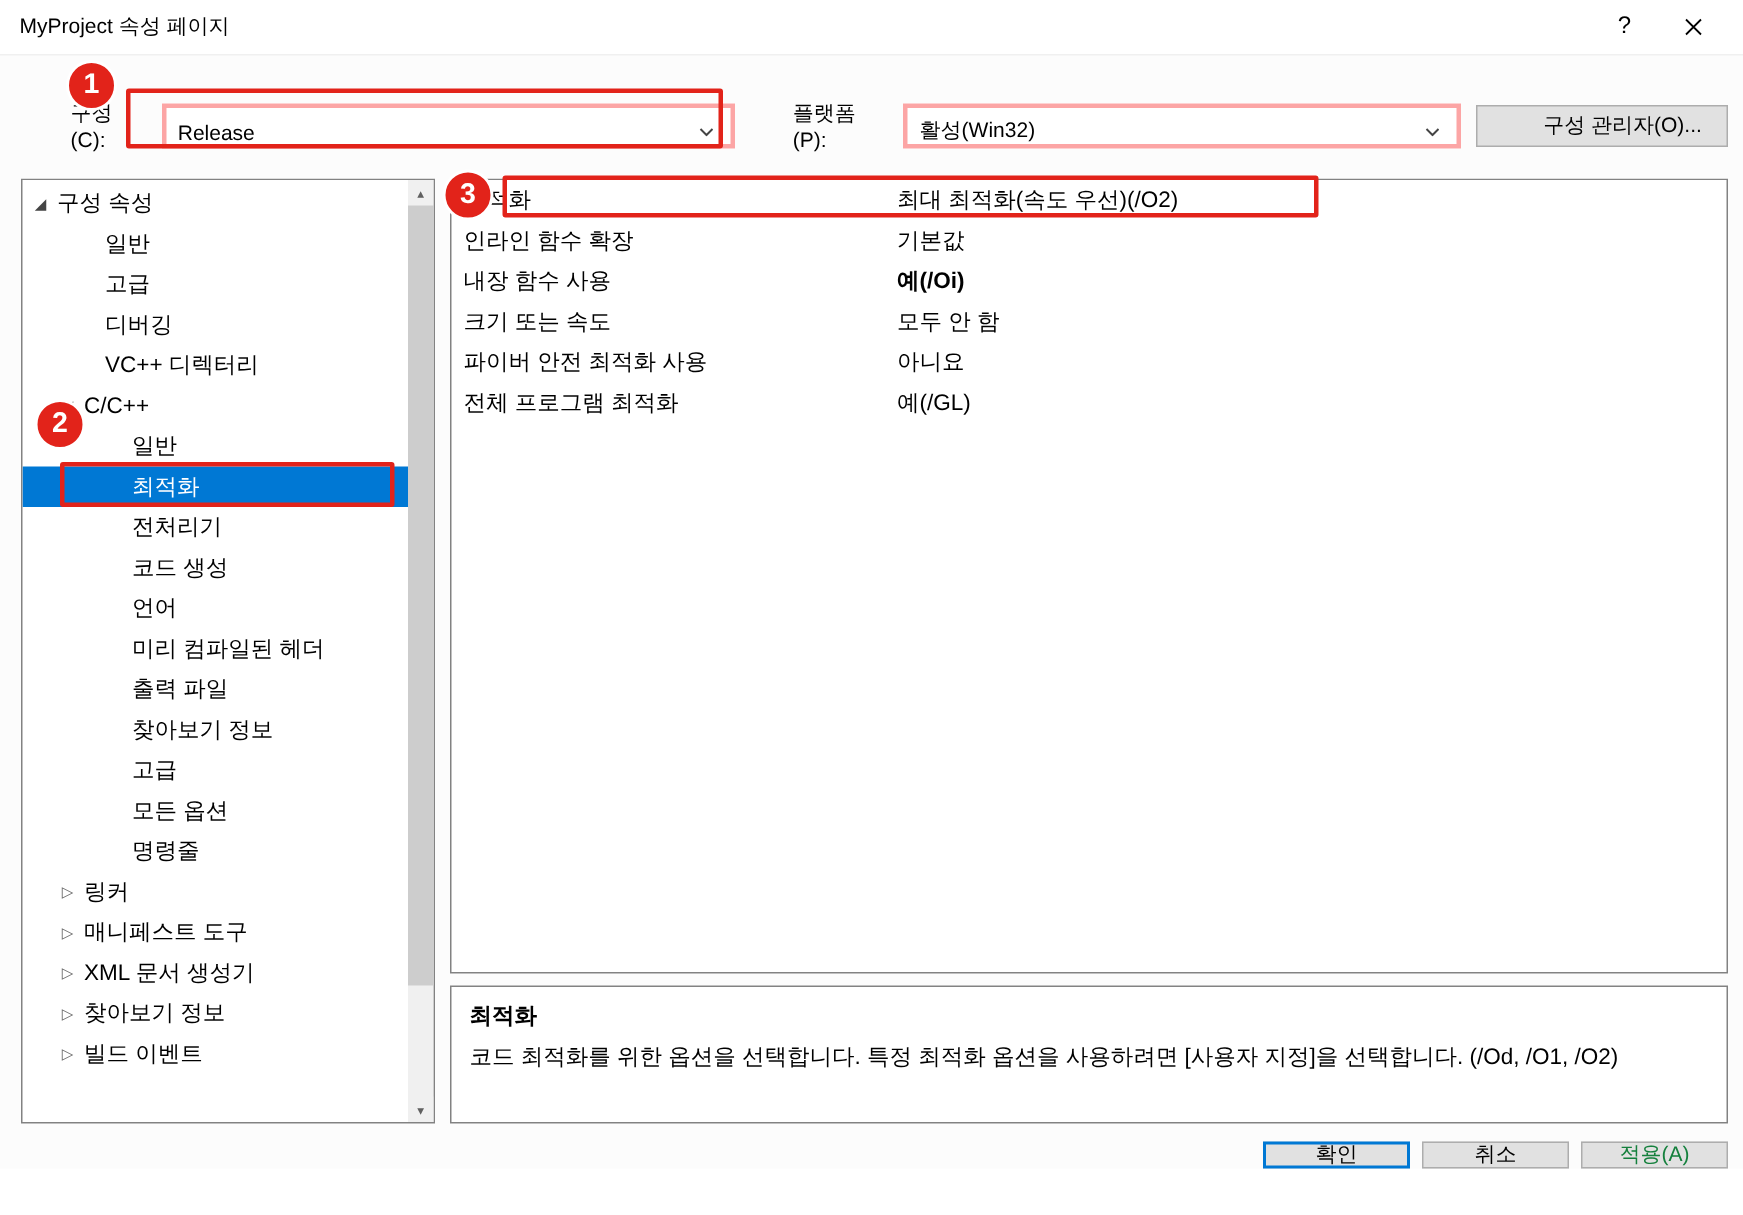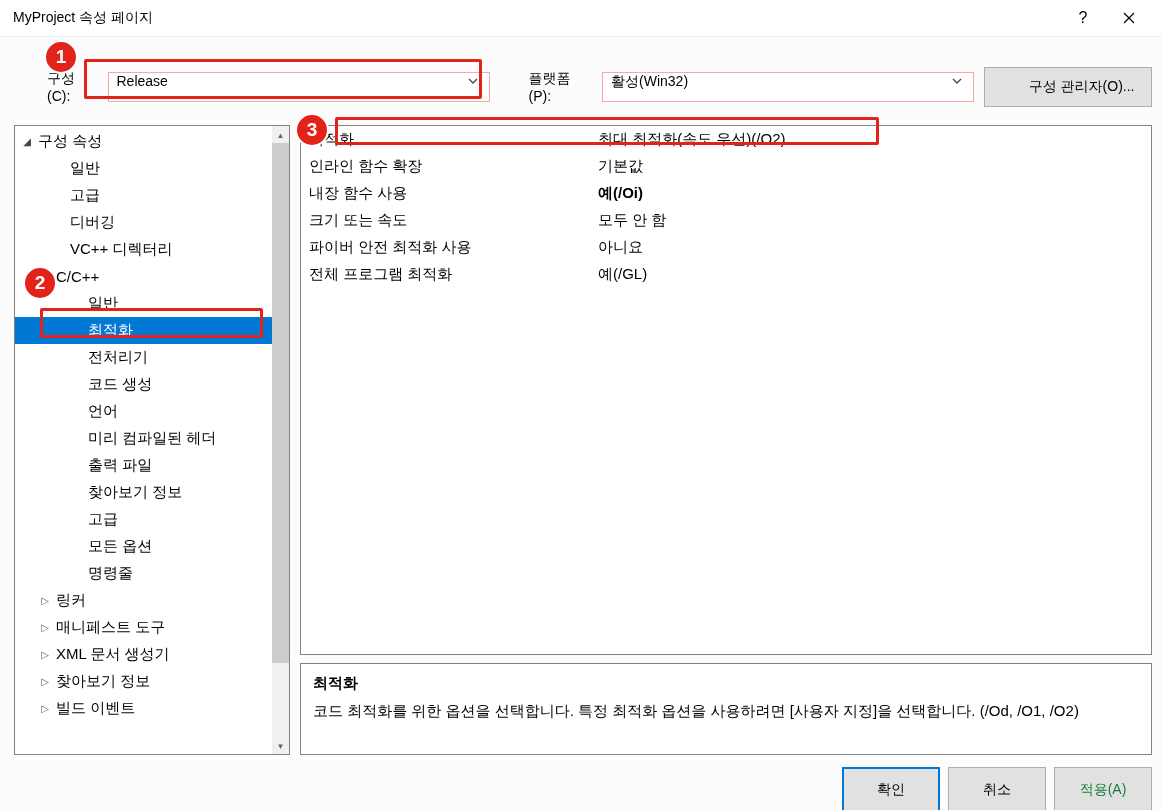--- a/index.html
+++ b/index.html
@@ -48,24 +48,24 @@
       background: #fcfcfc;
       border-top: 1px solid #f0f0f0;
     }
     .top-label {
       font-size: 14px;
       color: #000;
       margin-left: 29px;
     }
     .dropdown {
       height: 30px;
-      border: 1px solid #fca5a5;
-      background: #ffffff;
-      display: flex;
-      align-items: flex-start;
+      border: 3px solid #fca5a5;
+      background: #ffffff;
+      display: flex;
+      align-items: flex-end;
       padding: 0 8px;
       position: relative;
     }
     .dropdown-config {
       width: 388px;
     }
     .dropdown-platform {
       width: 378px;
     }
     .dropdown-text {
@@ -77,21 +77,21 @@
       display: flex;
       align-items: center;
       justify-content: center;
     }
     .dropdown-chevron svg {
       width: 10px;
       height: 6px;
     }
     .btn-config-mgr {
       width: 170px;
-      height: 40px;
+      height: 28px;
       border: 1px solid #adadad;
       background: #e1e1e1;
       display: flex;
       align-items: center;
       justify-content: center;
       padding-left: 27px;
     }
     
     .red-box {
       position: absolute;
@@ -254,21 +254,21 @@
     
     .footer {
       display: flex;
       justify-content: flex-end;
       gap: 8px;
       padding: 12px 10px 0 0;
       background: #fcfcfc;
     }
     .footer-btn {
       width: 98px;
-      height: 45px;
+      height: 18px;
       border: 1px solid #adadad;
       background: #e1e1e1;
       display: flex;
       align-items: center;
       justify-content: center;
       font-size: 14px;
     }
     .footer-btn.ok {
       border: 2px solid #0078d4;
     }

